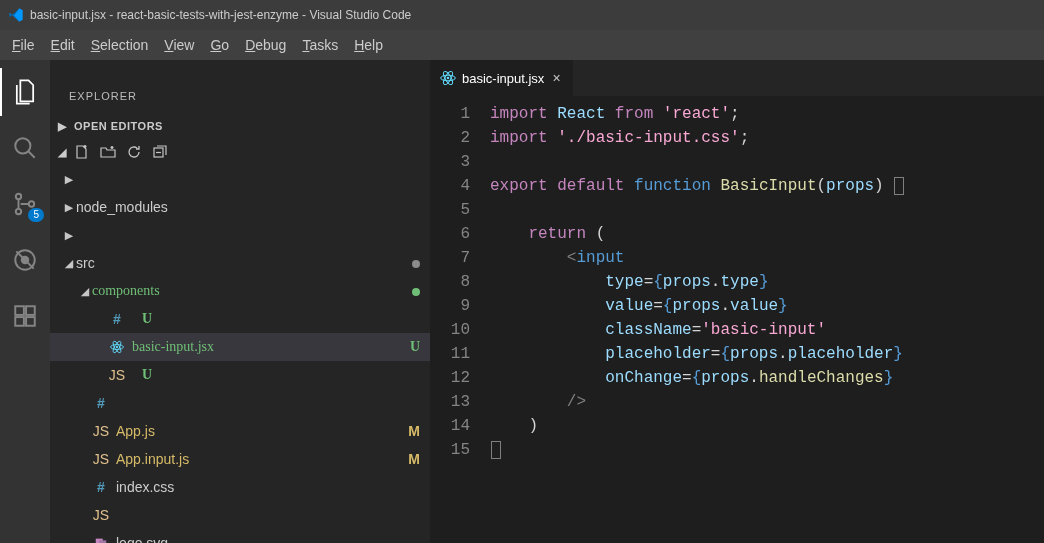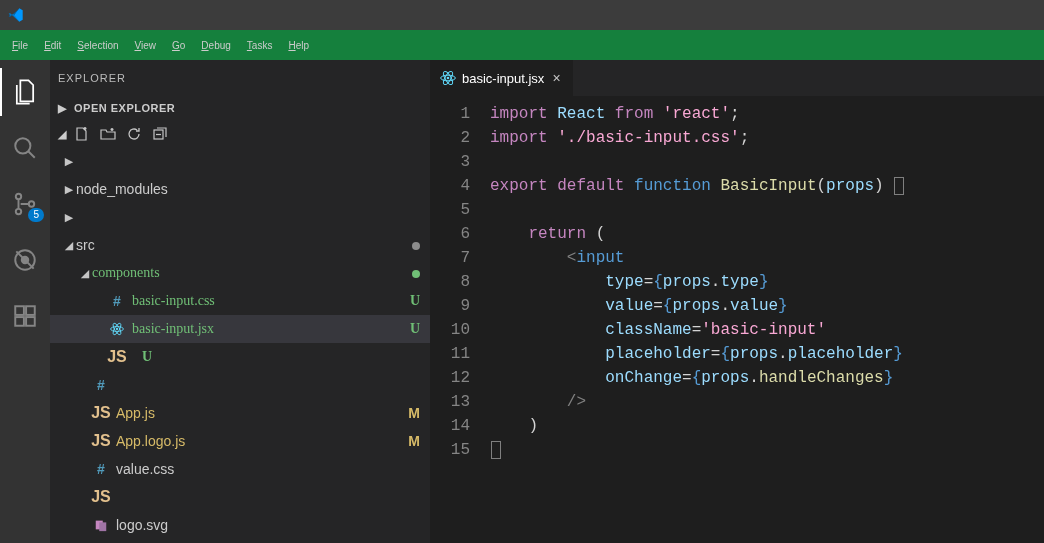--- a/index.html
+++ b/index.html
@@ -20,25 +20,25 @@
   align-items: center;
   padding: 0 8px;
   font-size: 12px;
   color: #cccccc;
 }
 .titlebar .vscode-logo {
   width: 16px; height: 16px; margin-right: 6px;
 }
 .menubar {
   height: 30px;
-  background: #15803d;
+  background: #404040;
   display: flex;
   align-items: center;
   padding: 0 4px;
-  font-size: 10px;
+  font-size: 14px;
   color: #cccccc;
 }
 .menubar .menu-item {
   padding: 4px 8px;
   cursor: default;
 }
 .menubar .menu-item .underline { text-decoration: underline; }
 .main {
   display: flex;
   height: calc(100% - 60px);
@@ -82,24 +82,25 @@
 .sidebar {
   width: 380px;
   background: #252526;
   display: flex;
   flex-direction: column;
 }
 .sidebar-header {
   height: 35px;
   display: flex;
   align-items: center;
-  padding: 0 8px;
+  padding: 0 19px;
   font-size: 11px;
   letter-spacing: 1px;
   color: #bbbbbb;
+  margin-top: 18px;
 }
 .section-header {
   height: 26px;
   display: flex;
   align-items: center;
   padding: 0 4px 0 8px;
   font-weight: bold;
   font-size: 11px;
   color: #cccccc;
   cursor: pointer;
@@ -126,21 +127,21 @@
 }
 .tree-row .twisty { width: 14px; text-align: center; color: #c5c5c5; font-size: 11px; }
 .tree-row .file-icon { width: 18px; display: inline-flex; justify-content: center; margin-right: 6px; }
 .tree-row .label { flex: 1; }
 .tree-row .status { width: 20px; text-align: right; font-weight: bold; }
 .git-u-color { color: #70bf76; font-family: Liberation Serif, serif; }
 .git-m-color { color: #d7bb68; }
 .dot { width: 8px; height: 8px; border-radius: 50%; display: inline-block; }
 .dot.grey { background: #8c8c8c; }
 .dot.green { background: #70bf76; }
-.icon-js { color: #e2c08d; font-weight: bold; font-size: 16px; }
+.icon-js { color: #e2c08d; font-weight: normal; font-size: 14px; }
 .icon-hash { color: #519aba; font-weight: bold; }
 
 .editor-area {
   flex: 1;
   display: flex;
   flex-direction: column;
   background: #1e1e1e;
 }
 .tabs {
   height: 36px;
@@ -202,20 +203,21 @@
 <body>
 
 <div class="titlebar">
   <span class="vscode-logo">
     <svg viewBox="0 0 24 24" width="16" height="16">
         <path fill="#0098ff" d="M17 2l5 3v14l-5 3-9-9 9-11z"></path>
         <path fill="#0065a9" d="M17 2L3 15l-2-1 3-3 4 3 9-12z" opacity="0.9"></path>
         <path fill="#007acc" d="M17 22L3 9l-2 1 3 3 4-3 9 12z" opacity="0.9"></path>
       </svg>
   </span>
+  <span>basic-input.jsx - react-basic-tests-with-jest-enzyme - Visual Studio Code</span>
 </div>
 
 <div class="menubar" id="menubar">
     <span class="menu-item"><span class="underline">F</span>ile</span>
     <span class="menu-item"><span class="underline">E</span>dit</span>
     <span class="menu-item"><span class="underline">S</span>election</span>
     <span class="menu-item"><span class="underline">V</span>iew</span>
     <span class="menu-item"><span class="underline">G</span>o</span>
     <span class="menu-item"><span class="underline">D</span>ebug</span>
     <span class="menu-item"><span class="underline">T</span>asks</span>
@@ -270,21 +272,21 @@
           </svg>
       </span>
     </div>
   </div>
 
   <div class="sidebar">
     <div class="sidebar-header">EXPLORER</div>
 
     <div class="section-header">
       <span class="chev">▶</span>
-      <span class="title">OPEN EXPLORER</span>
+      <span class="title">OPEN EDITORS</span>
     </div>
 
     <div class="section-header">
       <span class="chev">◢</span>
       <span class="actions">
         <span>
           <svg width="16" height="16" viewBox="0 0 16 16" fill="none" stroke="#c5c5c5" stroke-width="1.2">
               <path d="M3 2h6l3 3v9H3z"></path>
               <path d="M11 1v3M9.5 2.5h3" stroke-width="1.5"></path>
             </svg>
@@ -333,21 +335,20 @@
         <div class="tree-row" style="padding-left: 28px;">
           <span class="twisty">◢</span>
           <span class="label git-u-color">components</span>
           <span class="status"><span class="dot green"></span></span>
         </div>
         <div class="tree-row" style="padding-left: 44px;">
           <span class="twisty"></span>
           <span class="file-icon">
             <span class="icon-hash">#</span>
           </span>
-          <span class="label git-u-color">basic-input.css</span>
           <span class="status git-u-color">U</span>
         </div>
         <div class="tree-row selected" style="padding-left: 44px;">
           <span class="twisty"></span>
           <span class="file-icon">
             <svg width="14" height="14" viewBox="0 0 24 24">
               <g stroke="#61dafb" stroke-width="1.5" fill="none">
                 <ellipse cx="12" cy="12" rx="11" ry="4.2"></ellipse>
                 <ellipse cx="12" cy="12" rx="11" ry="4.2" transform="rotate(60 12 12)"></ellipse>
                 <ellipse cx="12" cy="12" rx="11" ry="4.2" transform="rotate(120 12 12)"></ellipse>
@@ -378,29 +379,29 @@
             <span class="icon-js">JS</span>
           </span>
           <span class="label git-m-color">App.js</span>
           <span class="status git-m-color">M</span>
         </div>
         <div class="tree-row" style="padding-left: 28px;">
           <span class="twisty"></span>
           <span class="file-icon">
             <span class="icon-js">JS</span>
           </span>
-          <span class="label git-m-color">App.logo.js</span>
+          <span class="label git-m-color">App.input.js</span>
           <span class="status git-m-color">M</span>
         </div>
         <div class="tree-row" style="padding-left: 28px;">
           <span class="twisty"></span>
           <span class="file-icon">
             <span class="icon-hash">#</span>
           </span>
-          <span class="label ">value.css</span>
+          <span class="label ">index.css</span>
           <span class="status "></span>
         </div>
         <div class="tree-row" style="padding-left: 28px;">
           <span class="twisty"></span>
           <span class="file-icon">
             <span class="icon-js">JS</span>
           </span>
           <span class="status "></span>
         </div>
         <div class="tree-row" style="padding-left: 28px;">

